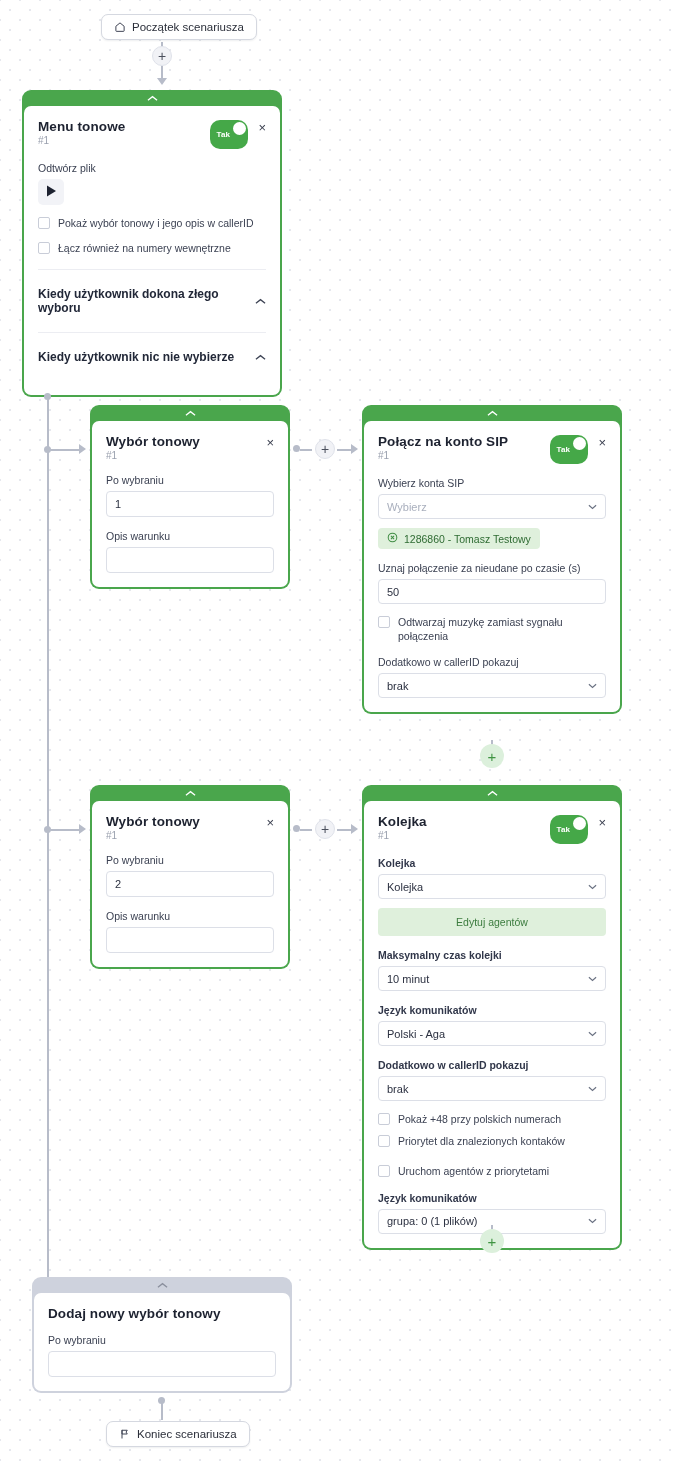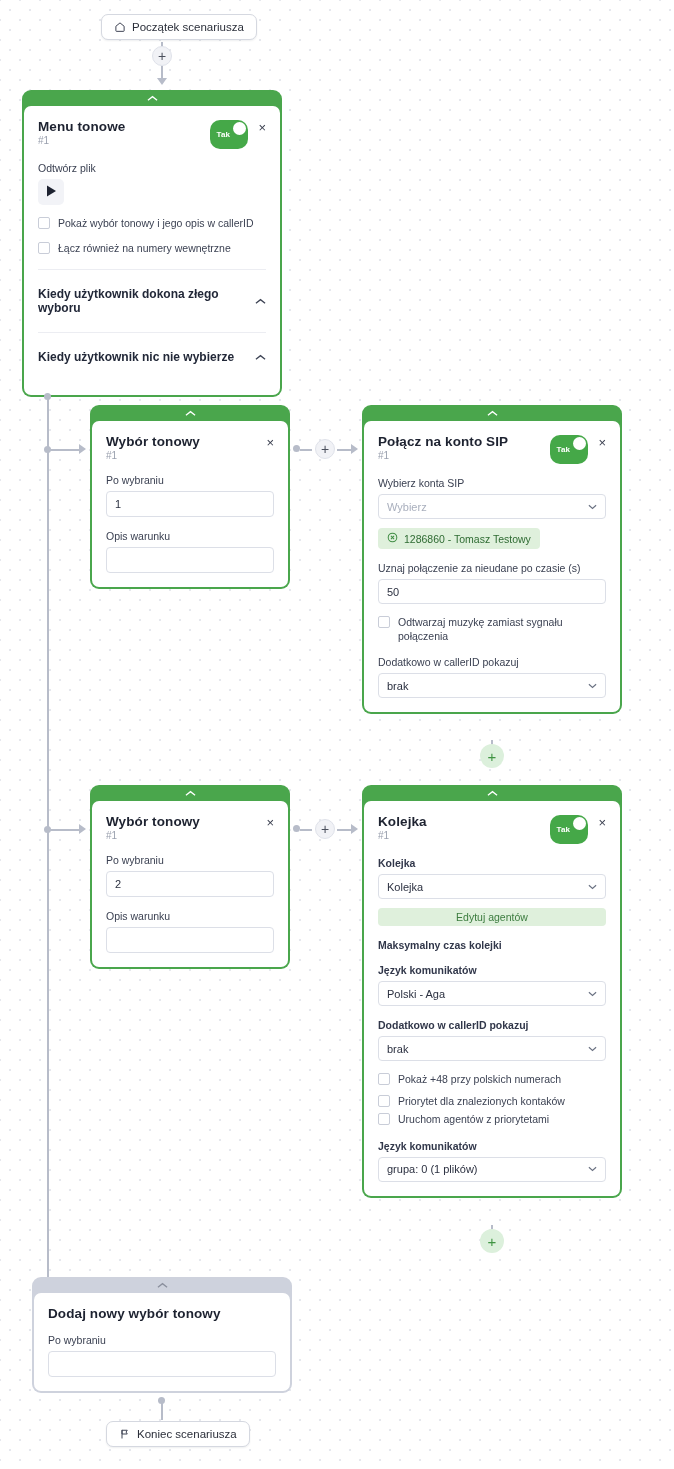--- a/index.html
+++ b/index.html
@@ -162,21 +162,21 @@
   .acc-row .chev { color: #3d4354; font-size: 10px; }
 
   .chip {
     display: inline-flex; align-items: center; gap: 6px;
     background: #dff0dc; border-radius: 4px;
     padding: 4px 9px; margin-top: 9px;
     font-size: 10.5px; color: #2f6b33;
   }
   .btn-soft {
     margin-top: 9px;
-    width: 100%; height: 18px;
+    width: 100%; height: 28px;
     background: #dff0dc; border-radius: 4px;
     display: flex; align-items: center; justify-content: center;
     font-size: 10.5px; color: #3c7c3f;
   }
 </style>
 </head>
 <body>
 
 <div class="canvas">
 
@@ -435,20 +435,28 @@
               <path d="M1 1l4 3.5L9 1"></path>
             </svg>
         </span>
       </div>
 
       <div class="btn-soft">
         <span>Edytuj agentów</span>
       </div>
 
       <div class="field-label">Maksymalny czas kolejki</div>
+      <div class="sel">
+        <span class="selval">10 minut</span>
+        <span class="caret">
+          <svg width="9" height="6" viewBox="0 0 10 6" fill="none" stroke="#6b7283" stroke-width="1.3">
+              <path d="M1 1l4 3.5L9 1"></path>
+            </svg>
+        </span>
+      </div>
 
       <div class="field-label">Język komunikatów</div>
       <div class="sel">
         <span class="selval">Polski - Aga</span>
         <span class="caret">
           <svg width="9" height="6" viewBox="0 0 10 6" fill="none" stroke="#6b7283" stroke-width="1.3">
               <path d="M1 1l4 3.5L9 1"></path>
             </svg>
         </span>
       </div>
@@ -464,21 +472,21 @@
       </div>
 
       <div class="chk-row">
         <span class="chk-box"></span>
         <span class="chk-label">Pokaż +48 przy polskich numerach</span>
       </div>
       <div class="chk-row" style="margin-top:8px;">
         <span class="chk-box"></span>
         <span class="chk-label">Priorytet dla znalezionych kontaków</span>
       </div>
-      <div class="chk-row" style="margin-top:4px;">
+      <div class="chk-row" style="margin-top:16px;">
         <span class="chk-box"></span>
         <span class="chk-label">Uruchom agentów z priorytetami</span>
       </div>
 
       <div class="field-label">Język komunikatów</div>
       <div class="sel">
         <span class="selval">grupa: 0 (1 plików)</span>
         <span class="caret">
           <svg width="9" height="6" viewBox="0 0 10 6" fill="none" stroke="#6b7283" stroke-width="1.3">
               <path d="M1 1l4 3.5L9 1"></path>

